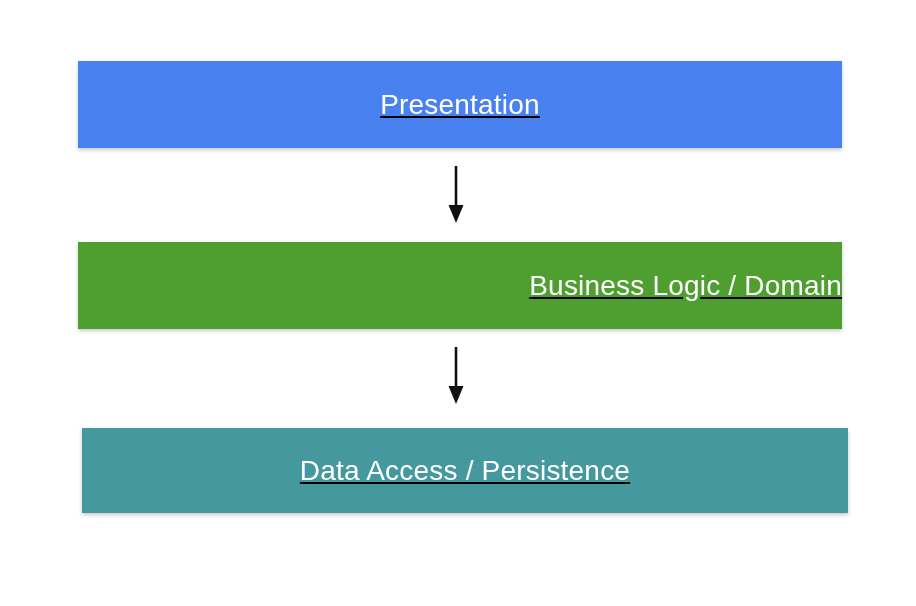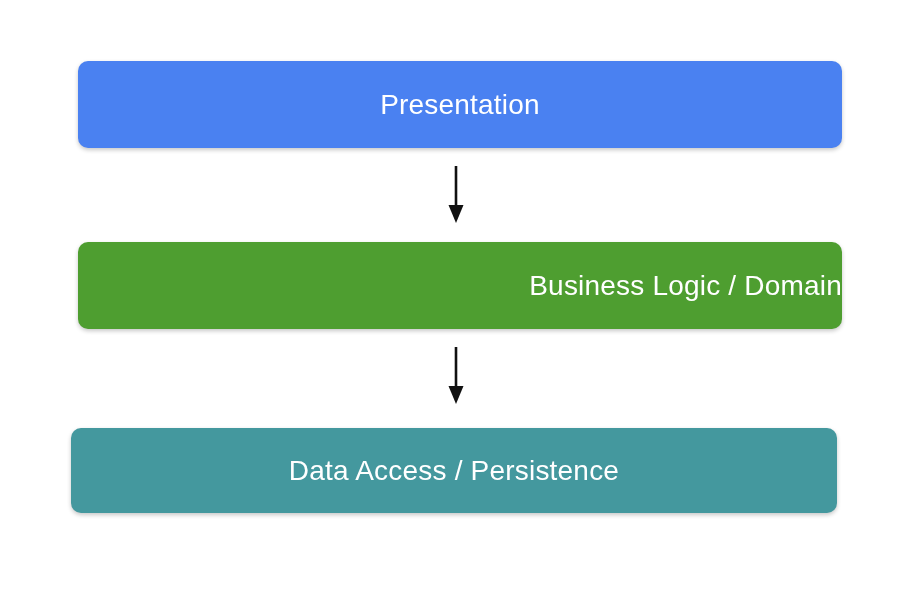--- a/index.html
+++ b/index.html
@@ -13,32 +13,33 @@
     width: 916px;
     height: 606px;
     background: #ffffff;
     overflow: hidden;
   }
   .layer-box {
     position: absolute;
     display: flex;
     align-items: center;
     justify-content: center;
-    border-radius: 10px;
+    border-radius: 0;
     box-shadow: 0 2px 4px rgba(0,0,0,0.22);
+    text-decoration: underline;
   }
   .layer-label {
     font-size: 28px;
     font-weight: 400;
     letter-spacing: 0.2px;
     white-space: nowrap;
   }
   .box-1 { left: 78px; top: 61px;  width: 764px; height: 87px; }
   .box-2 { left: 78px; top: 242px; width: 764px; height: 87px; justify-content: flex-end; }
-  .box-3 { left: 71px; top: 428px; width: 766px; height: 85px; }
+  .box-3 { left: 82px; top: 428px; width: 766px; height: 85px; }
   .arrow {
     position: absolute;
     width: 22px;
     height: 60px;
   }
   .arrow-1 { left: 445px; top: 164px; }
   .arrow-2 { left: 445px; top: 345px; }
 </style>
 </head>
 <body>

